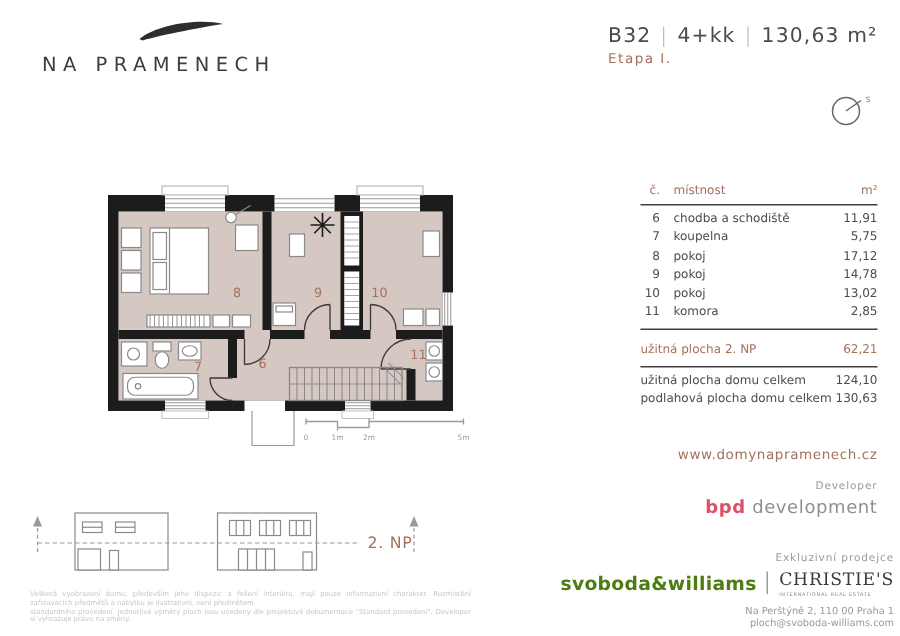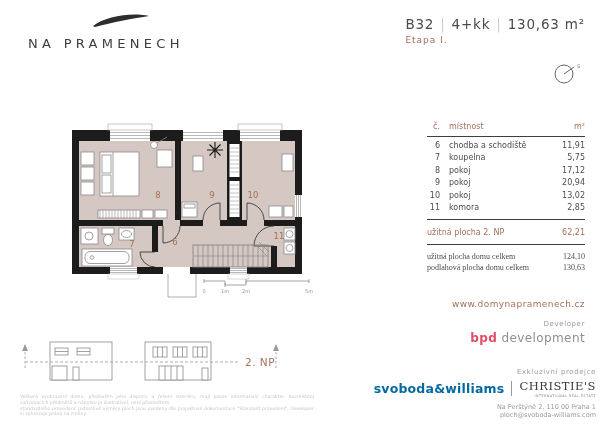--- a/index.html
+++ b/index.html
@@ -15,33 +15,33 @@
   .hdr-stage{margin-top:3px;font-size:9px;color:#a5705c;letter-spacing:1px;}
   
   .tbl{left:427px;top:122px;width:158px;font-size:8px;color:#4d4d4d;}
   .trow{display:flex;align-items:baseline;height:12.4px;}
   .thead{height:14px;color:#a5705c;border-bottom:1.2px solid #3f3f3f;margin-bottom:4px;}
   .tnum{width:13px;text-align:right;margin-right:9px;}
   .tname{flex:1;text-align:left;}
   .tval{text-align:right;}
   .sep-line{border:none;border-top:1.2px solid #3f3f3f;margin:4px 0;}
   .subrow{display:flex;align-items:center;height:16px;color:#a5705c;}
-  .totrow{display:flex;align-items:flex-end;height:11.5px;color:#4d4d4d;font-family:Liberation Serif, serif;}
+  .totrow{display:flex;align-items:flex-start;height:11.5px;color:#4d4d4d;}
   
   .website{right:15px;top:299px;font-size:9px;color:#a5705c;letter-spacing:.4px;}
   .dev{right:15px;top:320px;text-align:right;}
   .small-cap{font-size:7px;color:#9a9a9a;letter-spacing:.6px;}
   .dev-brand{margin-top:3px;font-size:12px;letter-spacing:.4px;white-space:nowrap;}
   .bpd{color:#e04e66;font-weight:bold;}
   .devrest{color:#8f8f8f;}
   .sales{right:4px;top:351px;text-align:right;margin-top:17px;}
   .brands{margin-top:3px;display:flex;justify-content:flex-end;align-items:center;gap:7px;}
-  .sw{font-size:12.5px;font-weight:600;color:#0369a1;letter-spacing:.2px;}
+  .sw{font-size:12.5px;font-weight:600;color:#4d7c0f;letter-spacing:.2px;}
   .vbar{width:1px;height:15px;background:#9a9a9a;}
-  .chr{font-family:"DejaVu Serif","Liberation Serif",serif;font-size:11.5px;color:#3a3a3a;letter-spacing:.5px;text-align:right;}
+  .chr{font-family:"DejaVu Serif","Liberation Serif",serif;font-size:11.5px;color:#3a3a3a;letter-spacing:.5px;text-align:left;}
   .chr-sub{font-family:"DejaVu Sans",sans-serif;font-size:3.3px;color:#8a8a8a;letter-spacing:.5px;margin-top:1px;}
   .contacts{margin-top:5px;font-size:6.5px;color:#9a9a9a;line-height:8.3px;}
   
   .fineprint{left:20px;top:394px;width:294px;font-size:4.6px;color:#c6c6c6;line-height:5.8px;text-align:justify;}
   
   .roomnum{font-family:"DejaVu Sans",sans-serif;font-size:8.5px;fill:#a5705c;}
   .scaletxt{font-family:"DejaVu Sans",sans-serif;font-size:5px;fill:#9a9a9a;}
   .npl{font-family:"DejaVu Sans",sans-serif;font-size:10.5px;fill:#a5705c;letter-spacing:.5px;}
   .ctxt{font-family:"DejaVu Sans",sans-serif;font-size:6.5px;fill:#8a8a8a;}
 </style>
@@ -223,21 +223,21 @@
       <span class="tval" style="margin-left:auto;">5,75</span>
     </div>
     <div class="trow">
       <span class="tnum">8</span>
       <span class="tname">pokoj</span>
       <span class="tval" style="margin-left:auto;">17,12</span>
     </div>
     <div class="trow">
       <span class="tnum">9</span>
       <span class="tname">pokoj</span>
-      <span class="tval" style="margin-left:auto;">20,94</span>
+      <span class="tval" style="margin-left:auto;">14,78</span>
     </div>
     <div class="trow">
       <span class="tnum">10</span>
       <span class="tname">pokoj</span>
       <span class="tval" style="margin-left:auto;">13,02</span>
     </div>
     <div class="trow">
       <span class="tnum">11</span>
       <span class="tname">komora</span>
       <span class="tval" style="margin-left:auto;">2,85</span>

